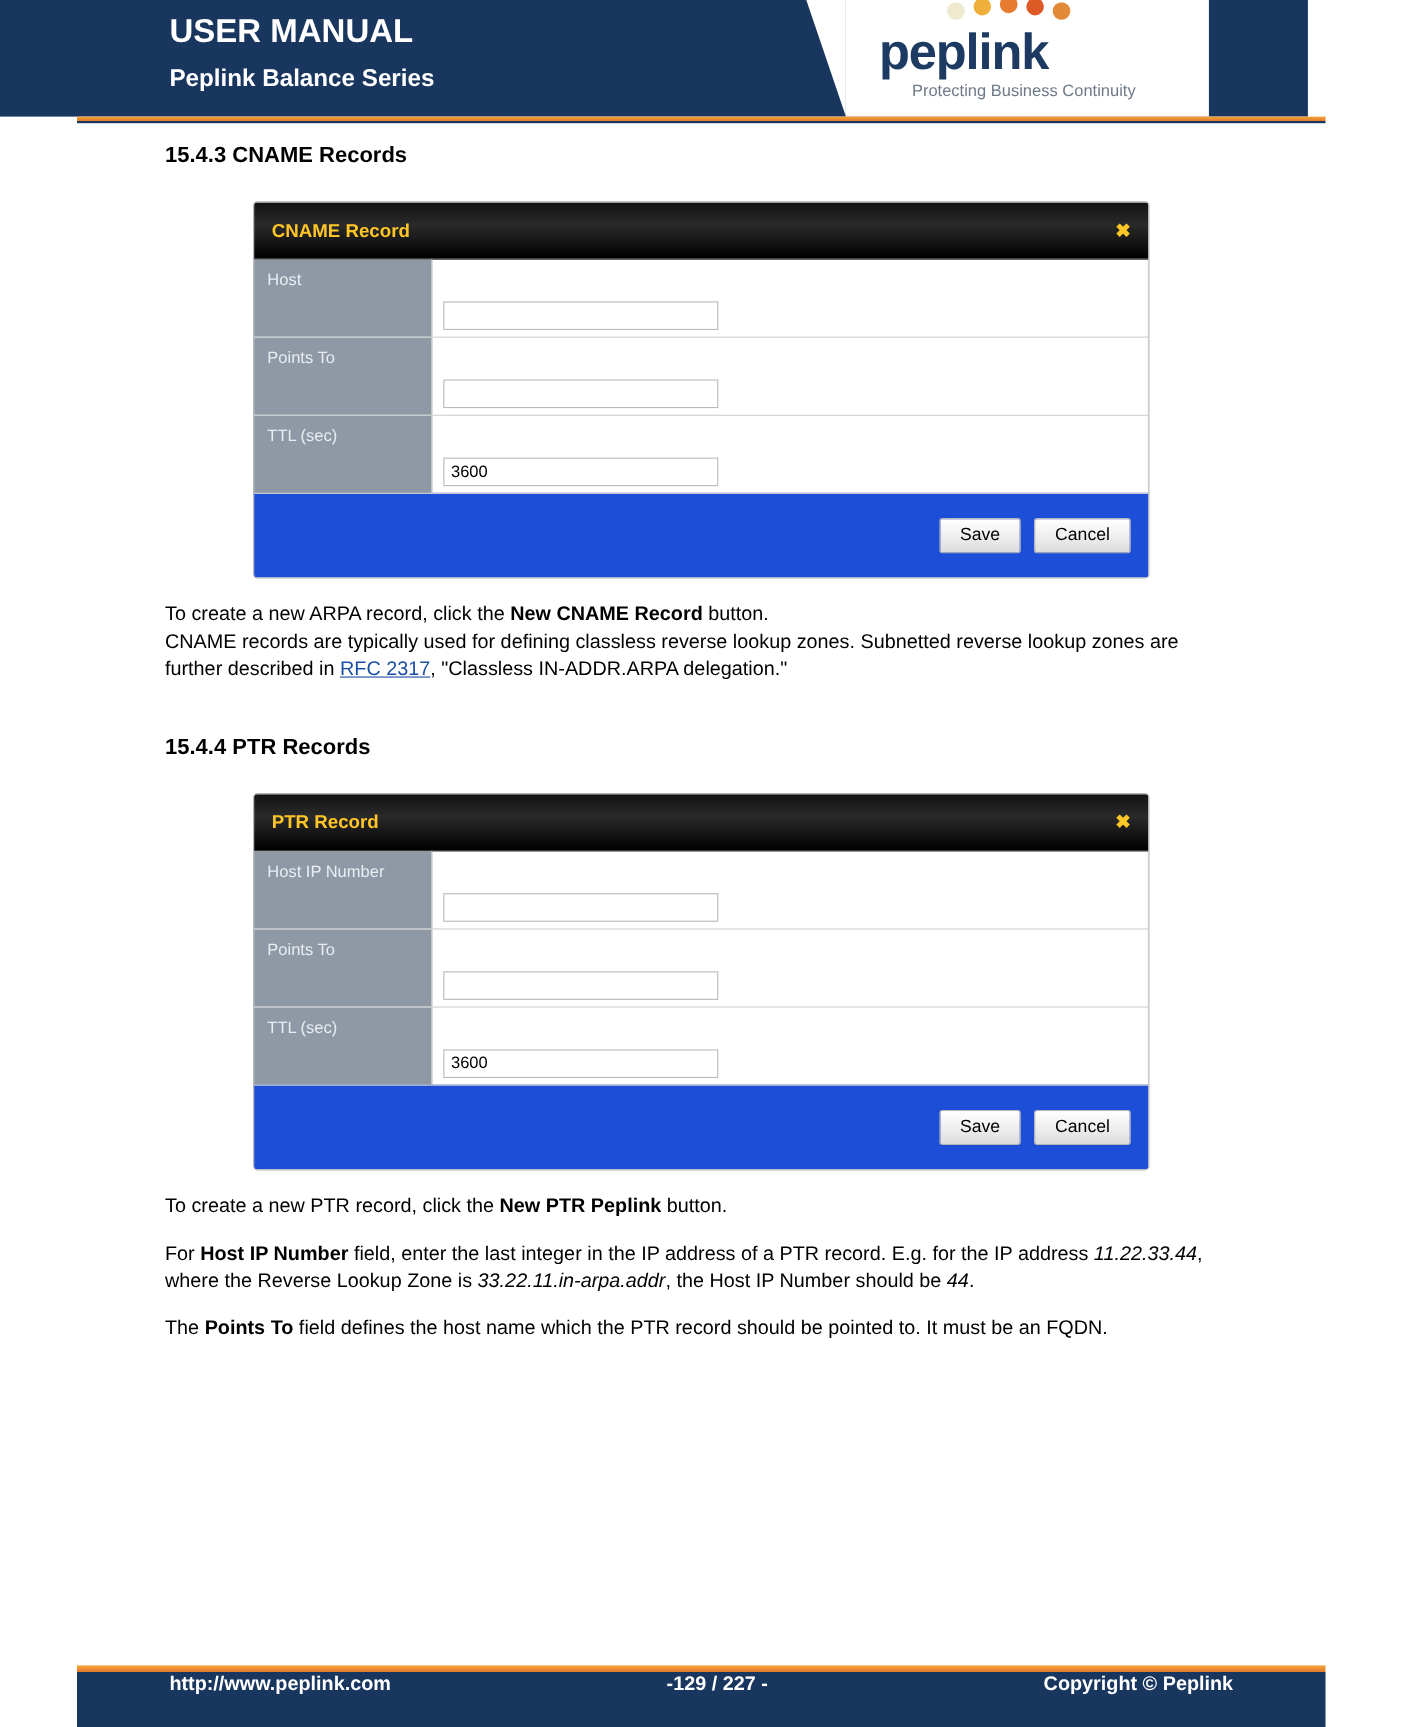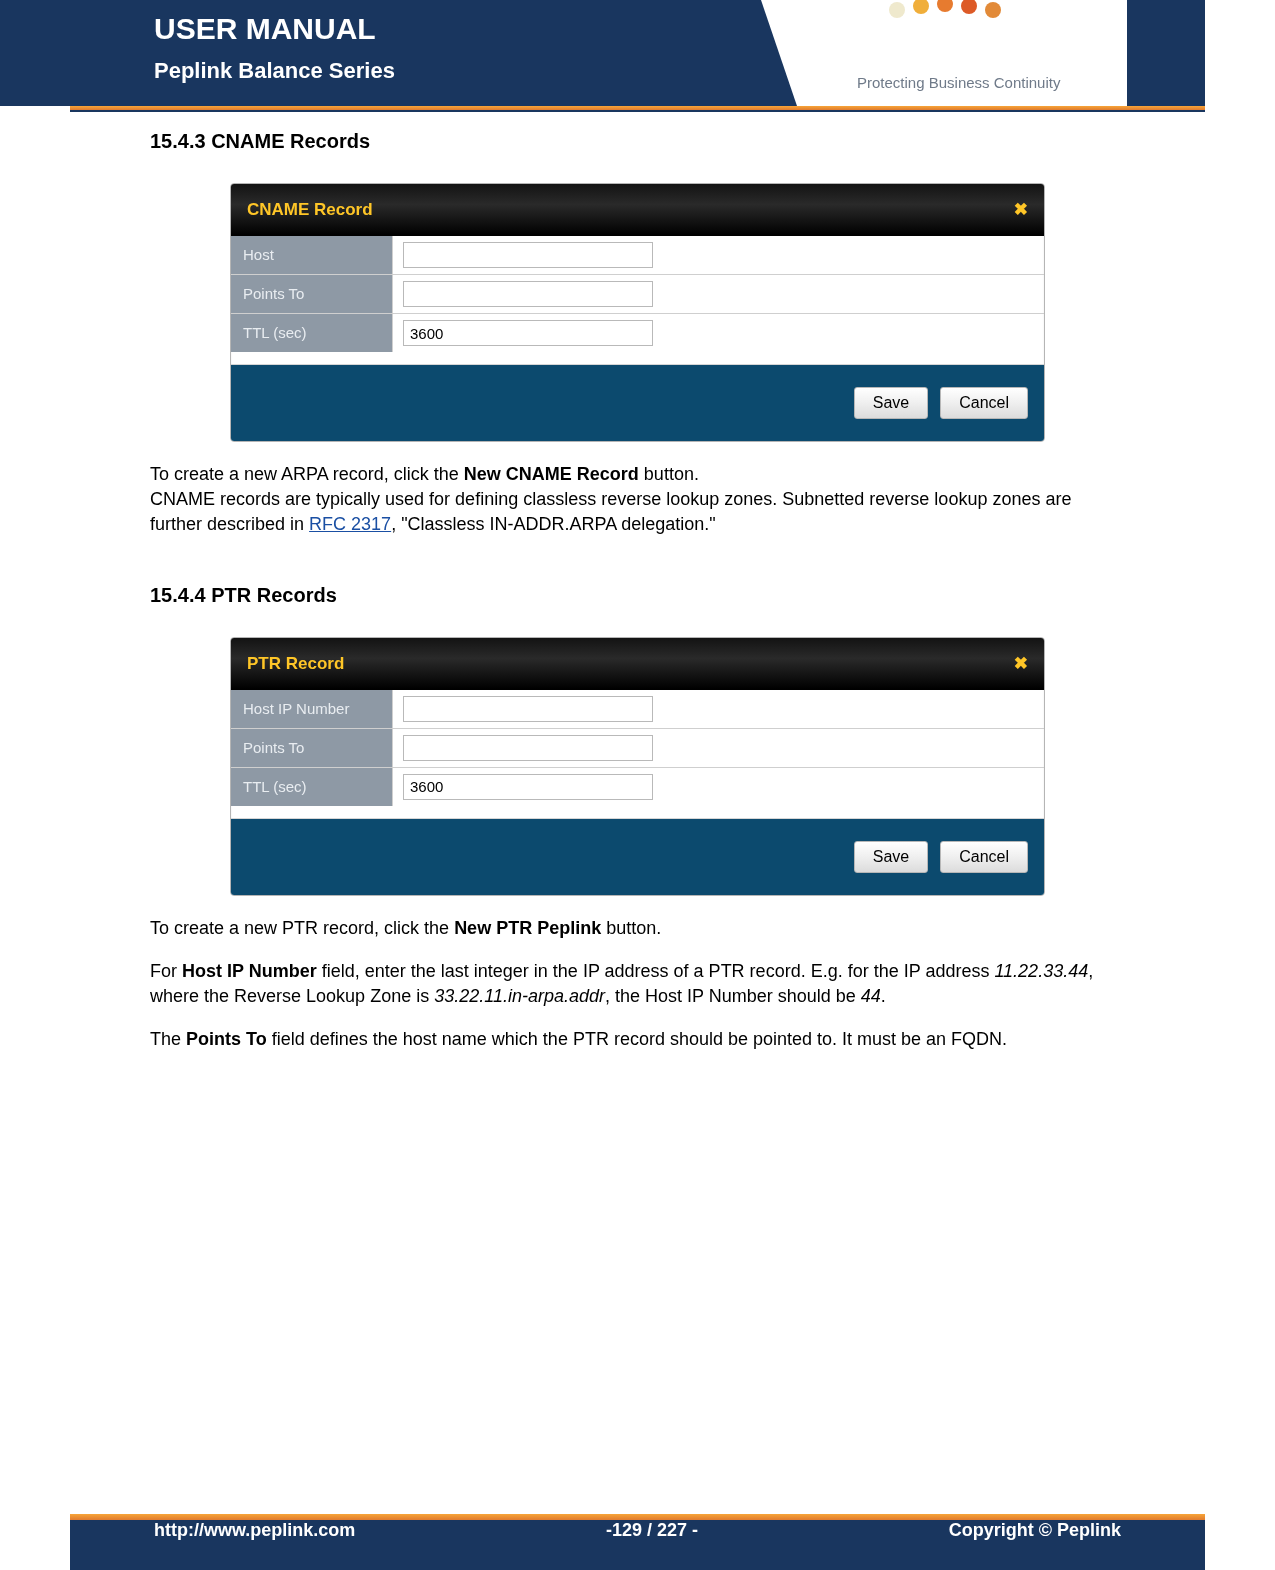--- a/index.html
+++ b/index.html
@@ -31,21 +31,21 @@
     right: 0;
     top: 0;
     width: 70px;
     height: 106px;
     background: #ffffff;
   }
   .header-center {
     position: absolute;
     left: 70px;
     top: 0;
-    right: 58px;
+    right: 86px;
     height: 106px;
     background: #19365f;
     color: #fff;
   }
   .header-center .title {
     position: absolute;
     left: 84px;
     top: 12px;
     font-size: 30px;
     font-weight: bold;
@@ -197,29 +197,29 @@
     align-items: center;
   }
   .field-value input[type=text] {
     width: 250px;
     height: 26px;
     border: 1px solid #b9b9b9;
     background: #fff;
     font-size: 15px;
     padding: 0 6px;
     box-sizing: border-box;
+    margin-top: 32px;
   }
   .panel-footer {
     border-top: 1px solid #d6d6d6;
     padding: 22px 16px;
     display: flex;
     justify-content: flex-end;
     gap: 12px;
-    background: #0c4a6e;
-    margin-top: 12px;
+    background: #1d4ed8;
   }
   .btn {
     min-width: 74px;
     padding: 6px 18px;
     border: 1px solid #b7b7b7;
     border-radius: 3px;
     background: linear-gradient(#ffffff,#efefef 50%,#dcdcdc);
     font-size: 16px;
     cursor: pointer;
   }
@@ -270,20 +270,23 @@
     <div class="title">USER MANUAL</div>
     <div class="subtitle">Peplink Balance Series</div>
     <div class="logo-wrap">
       <div class="logo-dots">
         <div class="logo-dot d1"></div>
           <div class="logo-dot d2"></div>
           <div class="logo-dot d3"></div>
           <div class="logo-dot d4"></div>
           <div class="logo-dot d5"></div>
       </div>
+      <div class="logo-text">
+        <span>pep</span><span class="bold">link</span>
+      </div>
       <div class="logo-tag">Protecting Business Continuity</div>
     </div>
   </div>
   <div class="top-right-bar"></div>
   <div class="orange-strip"></div>
   <div class="blue-strip"></div>
 
   <div class="content">
 
     <h3 class="section">15.4.3 CNAME Records</h3>

